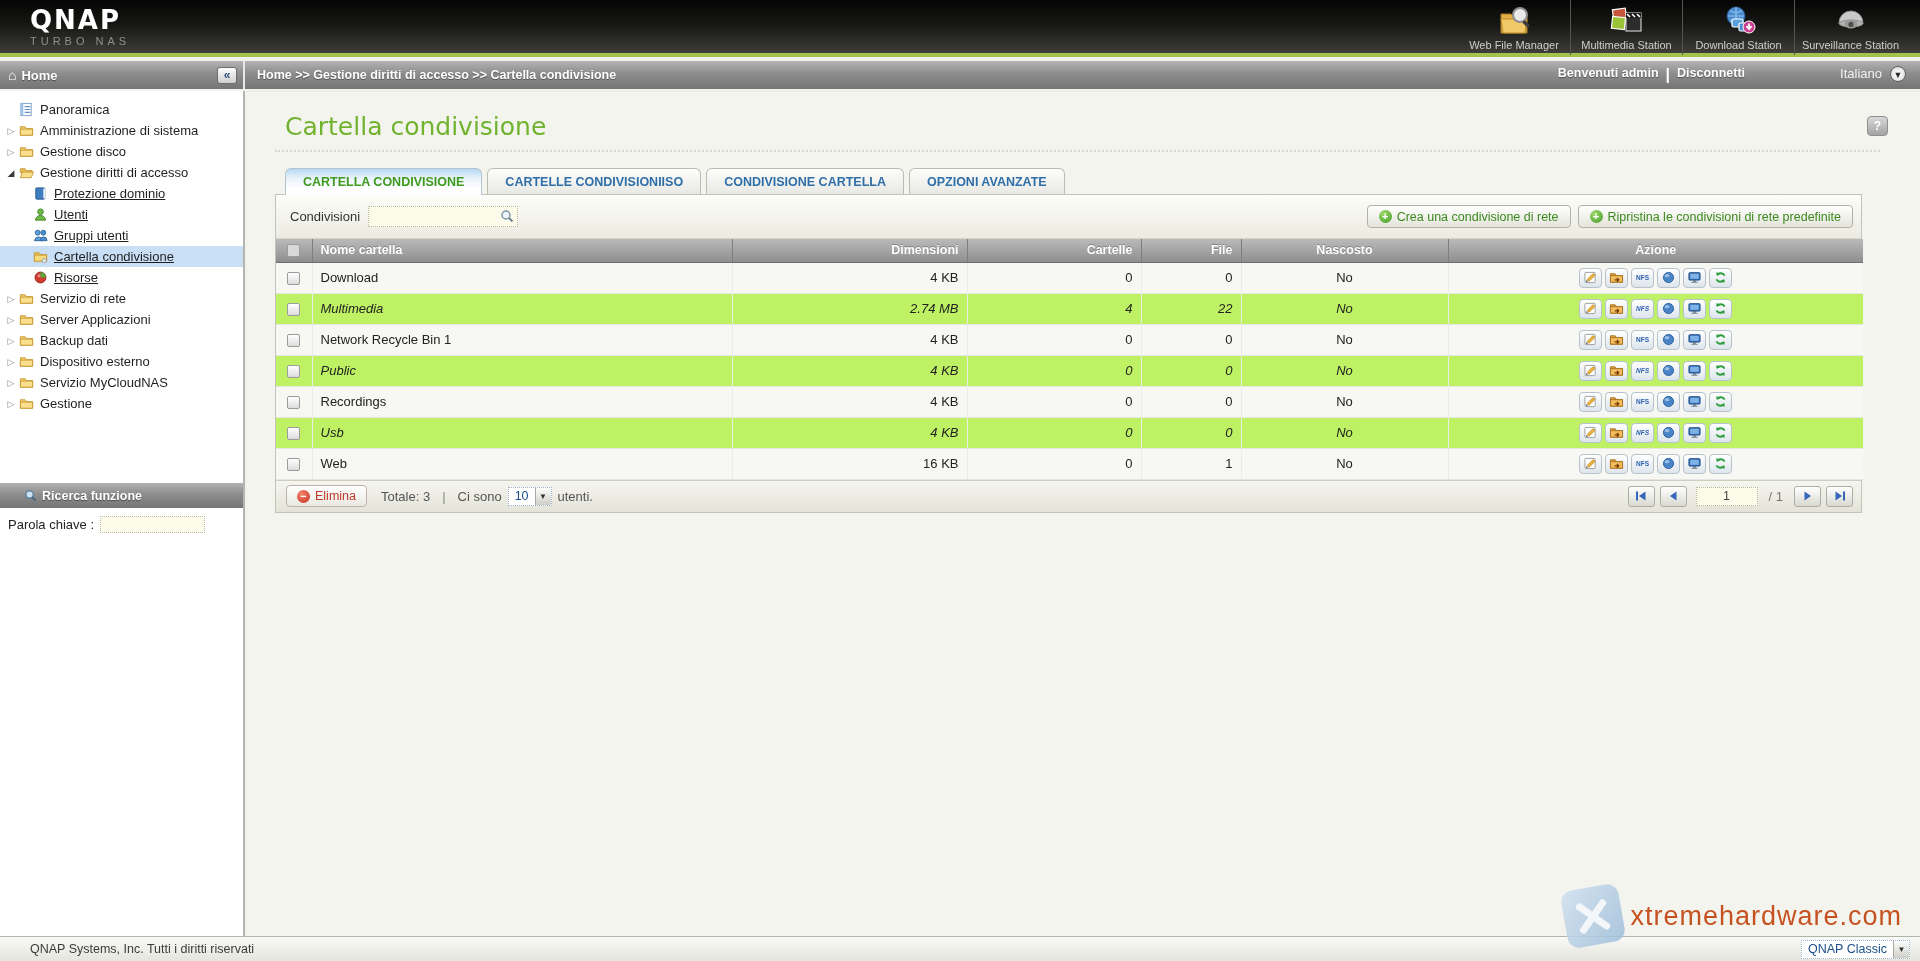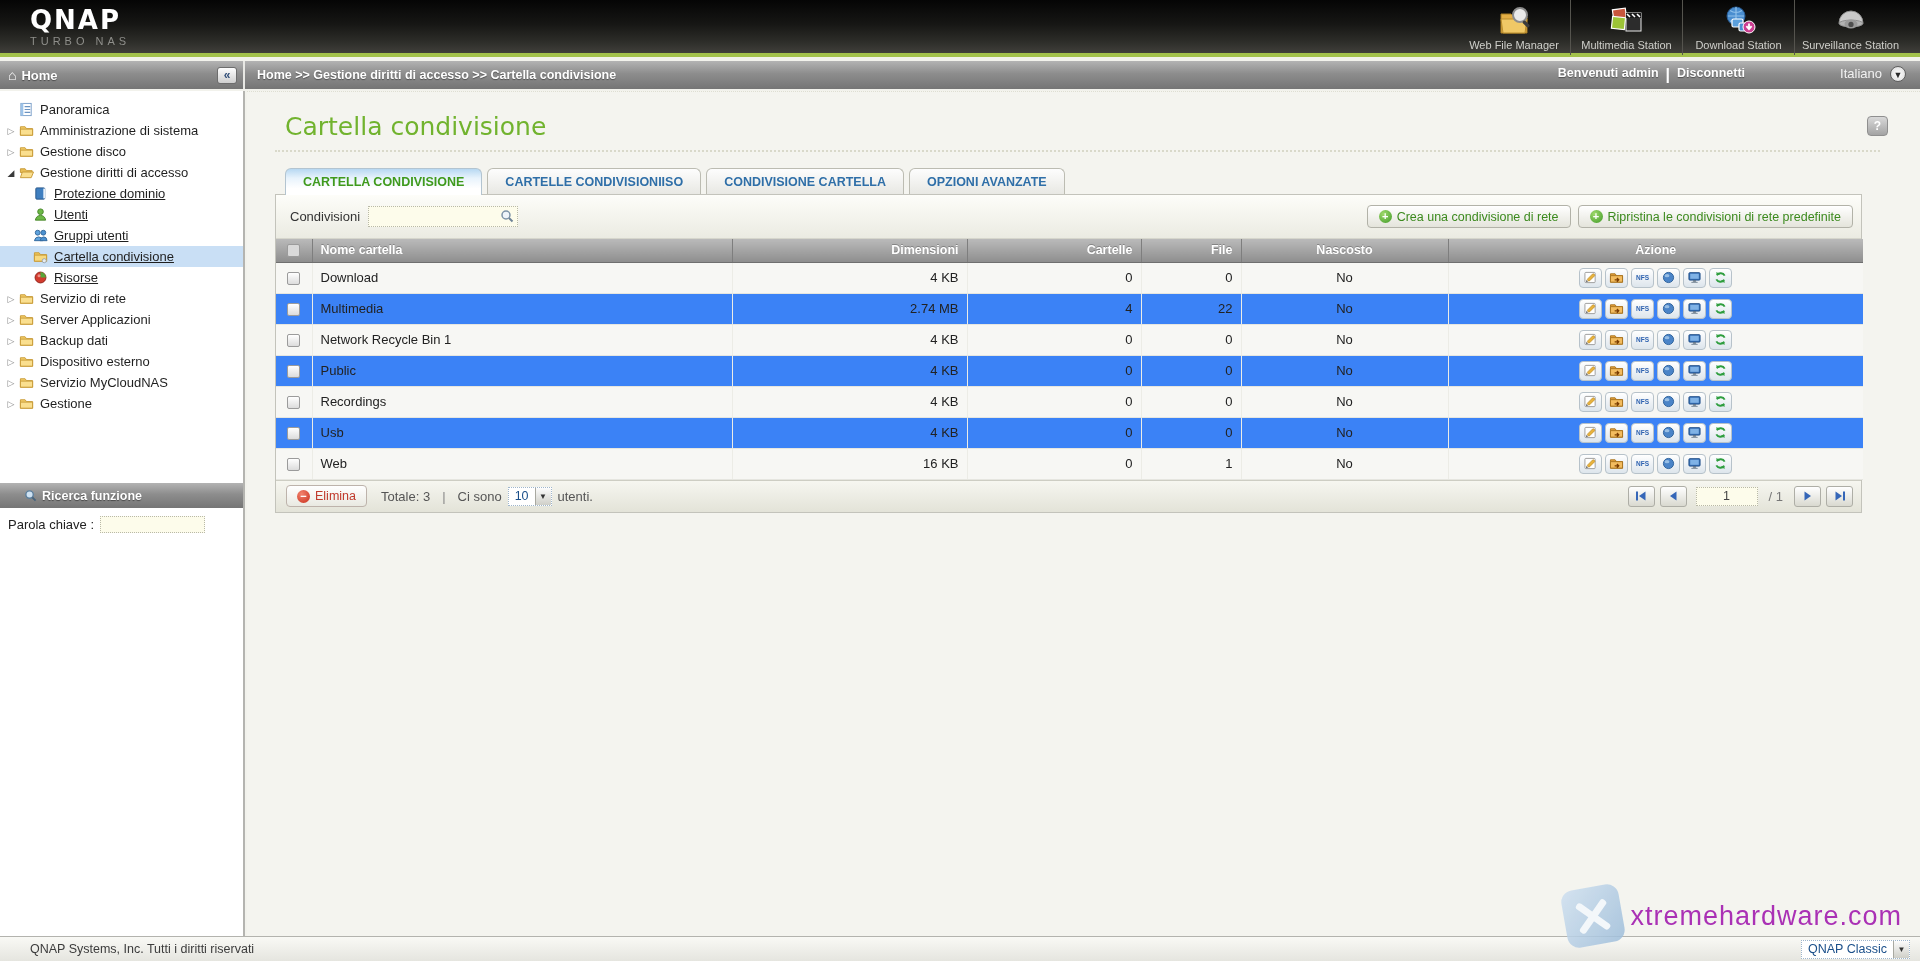--- a/index.html
+++ b/index.html
@@ -77,21 +77,21 @@
   .plus-ic { width:13px; height:13px; border-radius:50%; background:radial-gradient(circle at 35% 30%, #9fd96b, #3f9a28); color:#fff;
     font-size:11px; font-weight:bold; line-height:12px; text-align:center; flex:none; }
 
   table.grid { width:100%; border-collapse:collapse; table-layout:fixed; }
   .grid thead th { height:23px; background:linear-gradient(#bababa,#8e8e8e); color:#fff; font-size:12.5px; font-weight:bold;
     text-shadow:0 -1px 0 rgba(0,0,0,.25); border-left:1px solid #7e7e7e; border-bottom:1px solid #6f6f6f; padding:0 8px; }
   .grid thead th:first-child { border-left:none; }
   .grid td { height:31px; font-size:13px; color:#222; border-left:1px solid #ececе6; border-left:1px solid #ecece6; border-bottom:1px solid #e6e6e0; padding:0 8px; }
   .grid td:first-child { border-left:none; }
   .grid tr.odd td { background:#f7f7f4; }
-  .grid tr.even td { background:#3b82f6; }
+  .grid tr.even td { background:#bef264;font-style:italic; }
   .al { text-align:left; } .ar { text-align:right; } .ac { text-align:center; }
   .cb { width:13px; height:13px; border:1px solid #9b9b9b; border-radius:2px; background:linear-gradient(#ffffff,#dcdcdc); display:inline-block; vertical-align:middle; cursor:pointer; }
   .actions { display:flex; justify-content:center; gap:3px; }
   .act-btn { width:23px; height:20px; border:1px solid #b7c2ca; border-radius:4px; background:linear-gradient(#ffffff,#dde5ec);
     display:flex; align-items:center; justify-content:center; cursor:pointer; }
   .act-btn svg { width:15px; height:13px; }
 
   .grid-footer { height:32px; display:flex; align-items:center; padding:0 8px 0 10px;
     background:linear-gradient(#f6f6f0,#e3e3d8); border-top:1px solid #cdcdc3; font-size:13px; color:#555; }
   .del-btn { display:flex; align-items:center; gap:5px; height:22px; padding:0 10px; border:1px solid #bdb3ab; border-radius:4px;
@@ -109,21 +109,21 @@
   .pg-btn svg { width:12px; height:10px; }
   .page-input { width:62px; height:19px; border:1px dotted #b9b9a8; background:#fdfceb; text-align:center; font-size:12.5px; color:#444; outline:none; margin-left:4px; }
   .page-total { color:#777; margin:0 6px 0 6px; }
 
   
   .watermark { position:absolute; right:18px; bottom:16px; display:flex; align-items:center; z-index:5; pointer-events:none; }
   .wm-logo { width:58px; height:58px; border-radius:12px; background:linear-gradient(135deg,#cfe0f0,#9dbdda); transform:rotate(-10deg);
     position:relative; opacity:.85; margin-right:8px; }
   .wm-logo:before, .wm-logo:after { content:""; position:absolute; left:9px; top:26px; width:40px; height:7px; background:#f3f8fc; border-radius:3px; }
   .wm-logo:before { transform:rotate(45deg); } .wm-logo:after { transform:rotate(-45deg); }
-  .wm-text { font-size:27px; color:#a21caf; opacity:.9; letter-spacing:1px; }
+  .wm-text { font-size:27px; color:#c2410c; opacity:.9; letter-spacing:1px; }
   .footer { position:absolute; left:0; bottom:0; width:1920px; height:25px; border-top:1px solid #b3b3ae;
     background:linear-gradient(#f9f9f5,#e5e5df); display:flex; align-items:center; font-size:12.5px; color:#3c3c3c; padding:0 10px 0 30px; }
   .theme-select { margin-left:auto; display:inline-flex; align-items:center; border:1px dotted #9fb6cc; background:#fff; height:19px; cursor:pointer; }
   .theme-val { color:#1a4f8a; font-size:12.5px; padding:0 6px; white-space:nowrap; }
 
   .housemark { color:#fff; font-size:14px; line-height:14px; }
 </style>
 </head>
 <body>
 

